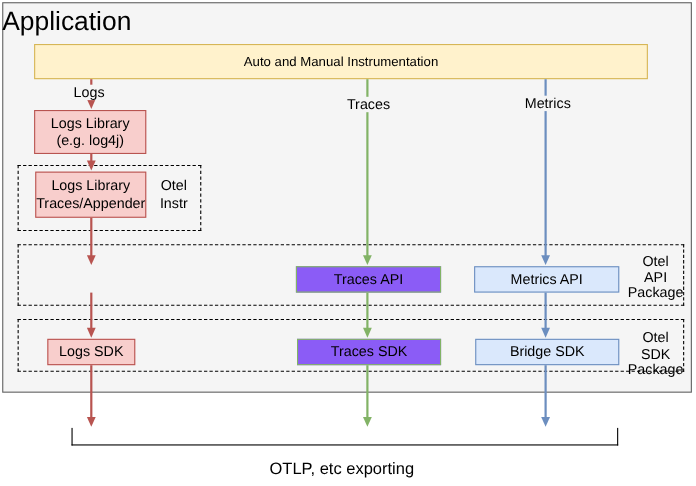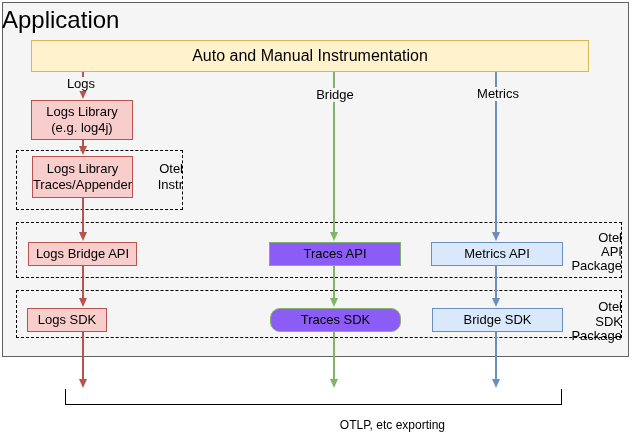--- a/index.html
+++ b/index.html
@@ -13,29 +13,29 @@
   }
   .app-title{
     position:absolute;left:2px;top:7px;width:629px;
     font-size:24px;line-height:26px;
   }
   .box{
     position:absolute;box-sizing:border-box;display:flex;flex-direction:column;
     align-items:center;justify-content:center;text-align:center;
     font-size:13px;line-height:16px;
   }
-  .yellow{background:#FFF2CC;border:1.5px solid #D6B656;font-size:16px;}
+  .yellow{background:#FFF2CC;border:1.5px solid #D6B656;font-size:12px;}
   .red{background:#F8CECC;border:1.5px solid #B85450;}
   .green{background:#8b5cf6;border:1.5px solid #82B366;}
   .blue{background:#DAE8FC;border:1.5px solid #6C8EBF;}
   .dashed-group{
     position:absolute;box-sizing:border-box;border:1px dashed #000;background:transparent;
   }
   .group-label{
-    position:absolute;text-align:right;font-size:13px;
+    position:absolute;text-align:center;font-size:13px;
   }
   .edge-label{
     position:absolute;text-align:center;font-size:13px;line-height:14px;
     background:#f5f5f5;padding:0 1px;
   }
   .vline{position:absolute;width:2px;}
   .vline.c-red{background:#B85450;}
   .vline.c-green{background:#82B366;}
   .vline.c-blue{background:#6C8EBF;}
   .ahead{
@@ -44,21 +44,21 @@
     border-top:9px solid #000;
   }
   .ahead.c-red{border-top-color:#B85450;}
   .ahead.c-green{border-top-color:#82B366;}
   .ahead.c-blue{border-top-color:#6C8EBF;}
   .bracket{
     position:absolute;left:65px;top:389px;width:497px;height:16px;box-sizing:border-box;
     border-left:1.5px solid #000;border-right:1.5px solid #000;border-bottom:1.5px solid #000;
   }
   .export-label{
-    position:absolute;left:245px;top:418px;width:200px;text-align:right;font-size:12px;
+    position:absolute;left:245px;top:418px;width:200px;text-align:left;font-size:15px;
   }
 </style>
 </head>
 <body>
 
 <div id="canvas">
 
   <div class="app-box"></div>
   <div class="app-title">Application</div>
 
@@ -88,34 +88,31 @@
 
   <div class="box red" style="left:31px;top:100px;width:102px;height:40px;">
     <div>Logs Library</div>
     <div>(e.g. log4j)</div>
   </div>
   <div class="box red" style="left:32px;top:156px;width:101px;height:42px;">
     <div>Logs Library</div>
     <div>Traces/Appender</div>
   </div>
 
-  <div class="box red" style="left:28px;top:242px;width:109px;height:24px;">
-    <span>Logs Bridge API</span>
-  </div>
   <div class="box green" style="left:269px;top:242px;width:132px;height:24px;">
     <span>Traces API</span>
   </div>
   <div class="box blue" style="left:431px;top:242px;width:132px;height:24px;">
     <span>Metrics API</span>
   </div>
 
-  <div class="box red" style="left:27px;top:308px;width:80px;height:24px;justify-content:center;">
+  <div class="box red" style="left:43px;top:308px;width:80px;height:24px;justify-content:center;">
     <span>Logs SDK</span>
   </div>
-  <div class="box green" style="left:270px;top:308px;width:131px;height:24px;border-radius:10px;">
+  <div class="box green" style="left:270px;top:308px;width:131px;height:24px;">
     <span>Traces SDK</span>
   </div>
   <div class="box blue" style="left:432px;top:308px;width:131px;height:24px;">
     <span>Bridge SDK</span>
   </div>
 
   <div class="vline c-red" style="left:82px;top:72px;height:19px;"></div>
   <div class="ahead c-red" style="left:78.5px;top:90px;"></div>
 
   <div class="vline c-red" style="left:82px;top:140px;height:7px;"></div>
@@ -142,19 +139,19 @@
   <div class="vline c-blue" style="left:495px;top:72px;height:161px;"></div>
   <div class="ahead c-blue" style="left:491.5px;top:232px;"></div>
 
   <div class="vline c-blue" style="left:495px;top:266px;height:33px;"></div>
   <div class="ahead c-blue" style="left:491.5px;top:298px;"></div>
 
   <div class="vline c-blue" style="left:495px;top:332px;height:48px;"></div>
   <div class="ahead c-blue" style="left:491.5px;top:379px;"></div>
 
   <div class="edge-label" style="left:60px;top:77px;width:40px;">Logs</div>
-  <div class="edge-label" style="left:309px;top:88px;width:50px;">Bridge</div>
+  <div class="edge-label" style="left:309px;top:88px;width:50px;">Traces</div>
   <div class="edge-label" style="left:472px;top:87px;width:50px;text-align:center;">Metrics</div>
 
   <div class="bracket"></div>
   <div class="export-label">OTLP, etc exporting</div>
 
 </div>
 
 </body></html>

